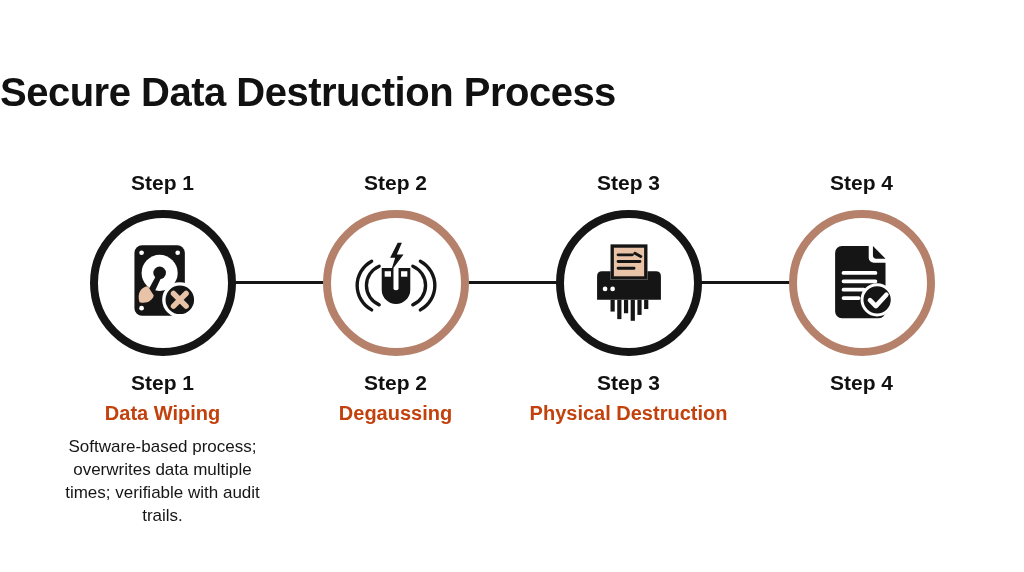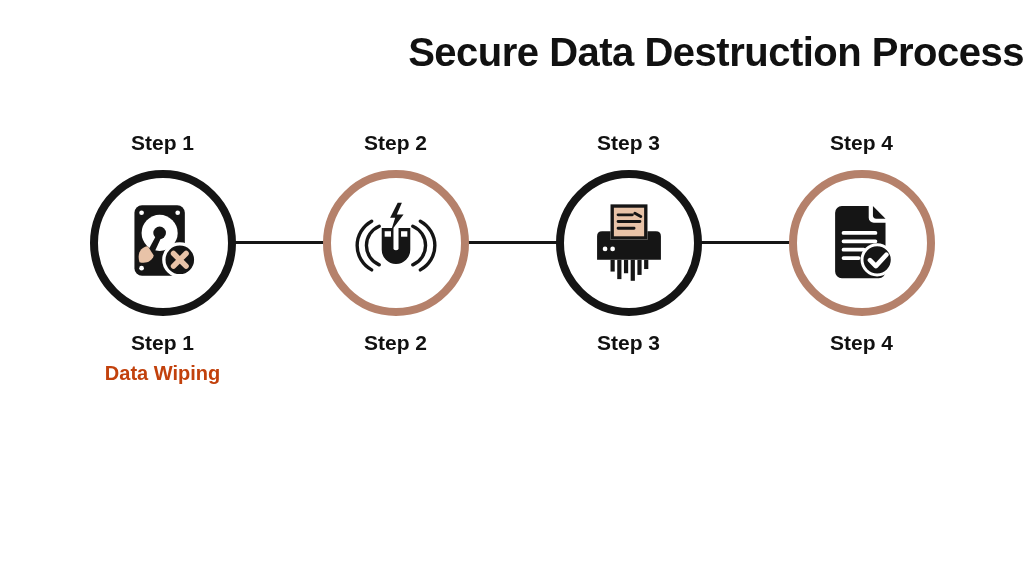--- a/index.html
+++ b/index.html
@@ -6,22 +6,22 @@
   .canvas{
     position:relative;
     width:1024px;height:572px;
     background:#ffffff;
     font-family:"Liberation Sans", sans-serif;
     color:#151515;
     overflow:hidden;
   }
   .title{
     margin:0;
-    padding-top:28px;
-    text-align:right;
+    padding-top:68px;
+    text-align:left;
     font-size:40px;
     line-height:48px;
     font-weight:700;
     letter-spacing:-0.5px;
     color:#111;
   }
   .flow{
     position:relative;
     width:932px;
     margin:54px auto 0;
@@ -103,57 +103,60 @@
           <circle cx="46" cy="38" r="21.5" fill="#fff"></circle>
           <circle cx="46" cy="38" r="7.5" fill="#151515"></circle>
           <path d="M49,41 L37,67 L30,63 L43,39 Z" fill="#151515"></path>
           <path d="M22,73 c-3,-10 1,-18 10,-19 l7,11 c-2,7 -9,10 -17,8 z" fill="#e8c3a8"></path>
           <circle cx="70" cy="70" r="19" fill="#151515" stroke="#fff" stroke-width="4"></circle>
           <path d="M62.5,62.5 L77.5,77.5 M77.5,62.5 L62.5,77.5" stroke="#e8c3a8" stroke-width="6.5" stroke-linecap="round"></path>
         </svg>
       </div>
       <div class="step-label step-label-bottom">Step 1</div>
       <div class="step-name">Data Wiping</div>
+      <div class="step-desc">Software-based process; overwrites data multiple times; verifiable with audit trails.</div>
     </div>
 
     <div class="col">
       <div class="step-label">Step 2</div>
       <div class="circle ring-tan">
         <svg viewBox="0 0 100 100">
           <path d="M52,2 L43,20 h6 L44,36 L59,16 h-8 L57,2 Z" fill="#151515"></path>
           <path d="M30,30 a25,25 0 0 0 0,46" stroke="#151515" stroke-width="4" fill="none" stroke-linecap="round"></path>
           <path d="M21,24 a33,33 0 0 0 0,58" stroke="#151515" stroke-width="4" fill="none" stroke-linecap="round"></path>
           <path d="M70,30 a25,25 0 0 1 0,46" stroke="#151515" stroke-width="4" fill="none" stroke-linecap="round"></path>
           <path d="M79,24 a33,33 0 0 1 0,58" stroke="#151515" stroke-width="4" fill="none" stroke-linecap="round"></path>
           <path d="M33,32 V58 a17,17 0 0 0 34,0 V32 H53 v25 a3.5,3.5 0 0 1 -6,0 V32 Z" fill="#151515"></path>
           <rect x="36.5" y="36" width="7.5" height="6.5" fill="#fff"></rect>
           <rect x="56" y="36" width="7.5" height="6.5" fill="#fff"></rect>
         </svg>
       </div>
       <div class="step-label step-label-bottom">Step 2</div>
+      <div class="step-name">Degaussing</div>
     </div>
 
     <div class="col">
       <div class="step-label">Step 3</div>
       <div class="circle ring-dark">
         <svg viewBox="0 0 100 100">
           <rect x="30" y="6" width="40" height="38" fill="#e8c3a8" stroke="#151515" stroke-width="4"></rect>
           <path d="M37,16.5 h17 M57,14.5 l7,4 M37,24.5 h26 M37,32.5 h19" stroke="#151515" stroke-width="3.5" stroke-linecap="round"></path>
           <path d="M12,70 V42 Q12,36 18,36 H28 V46 H72 V36 H82 Q88,36 88,42 V70 Z" fill="#151515"></path>
           <circle cx="21.5" cy="57" r="2.8" fill="#fff"></circle>
           <circle cx="30.5" cy="57" r="2.8" fill="#fff"></circle>
           <rect x="28" y="70" width="5" height="14" fill="#151515"></rect>
           <rect x="36" y="70" width="5" height="23" fill="#151515"></rect>
           <rect x="44" y="70" width="5" height="16" fill="#151515"></rect>
           <rect x="52" y="70" width="5" height="25" fill="#151515"></rect>
           <rect x="60" y="70" width="5" height="18" fill="#151515"></rect>
           <rect x="68" y="70" width="5" height="11" fill="#151515"></rect>
         </svg>
       </div>
       <div class="step-label step-label-bottom">Step 3</div>
+      <div class="step-name">Physical Destruction</div>
     </div>
 
     <div class="col">
       <div class="step-label">Step 4</div>
       <div class="circle ring-tan">
         <svg viewBox="0 0 100 100">
           <path d="M26,6 H58 V20 a6,6 0 0 0 6,6 H78 V84 a8,8 0 0 1 -8,8 H26 a8,8 0 0 1 -8,-8 V14 a8,8 0 0 1 8,-8 Z" fill="#151515"></path>
           <path d="M63,6 L78,21 H67 a4,4 0 0 1 -4,-4 Z" fill="#151515"></path>
           <path d="M28,38 h38 M28,48 h38 M28,58 h24 M28,68 h18" stroke="#fff" stroke-width="4.5" stroke-linecap="round"></path>
           <circle cx="68" cy="70" r="18" fill="#151515" stroke="#fff" stroke-width="3.5"></circle>

